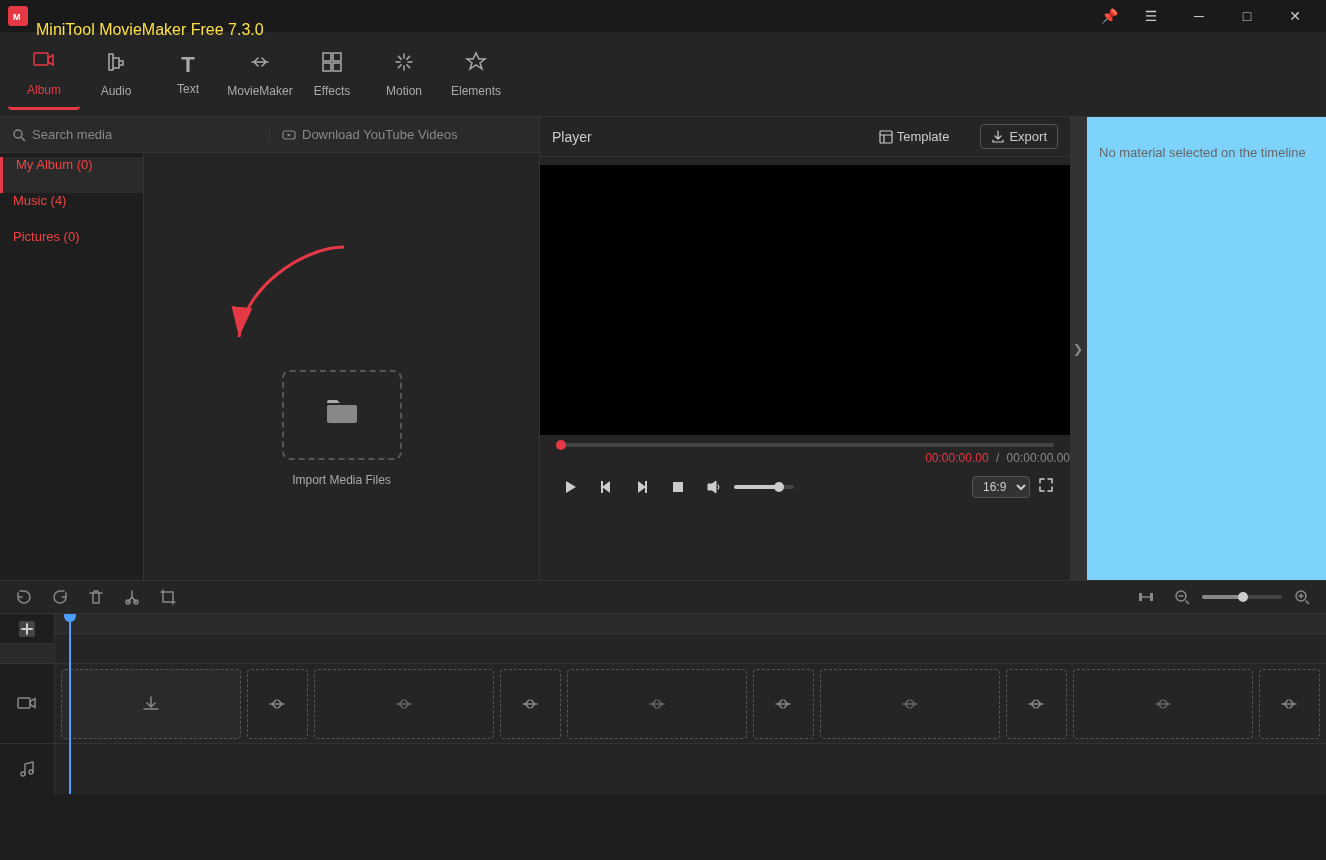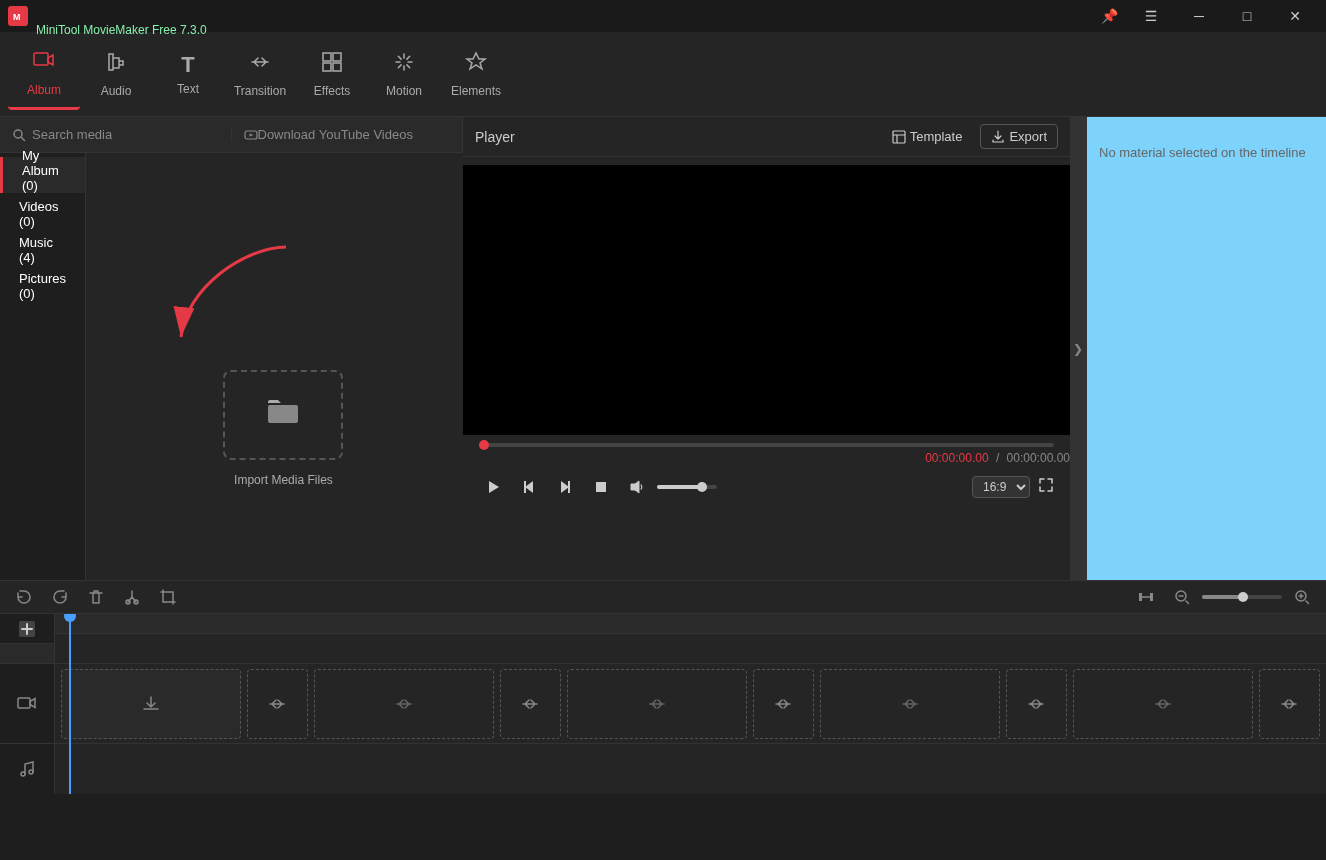--- a/index.html
+++ b/index.html
@@ -33,22 +33,22 @@
       background: #e63946;
       border-radius: 3px;
       display: flex;
       align-items: center;
       justify-content: center;
       font-size: 10px;
       color: white;
       font-weight: bold;
     }
     #title-text {
-      font-size: 12px;
-      color: #86efac;
+      font-size: 16px;
+      color: #fde047;
       margin-top: 28px;
     }
     #title-bar-controls {
       display: flex;
       gap: 2px;
     }
     .title-btn {
       width: 46px;
       height: 32px;
       background: transparent;
@@ -108,21 +108,21 @@
     .toolbar-item.active .toolbar-label { color: #e63946; }
 
     
     #main-layout {
       display: flex;
       height: calc(860px - 32px - 85px - 200px);
     }
 
     
     #left-panel {
-      width: 463px;
+      width: 540px;
       background: #252525;
       display: flex;
       flex-direction: column;
       border-right: 1px solid #333;
     }
     #left-panel-header {
       height: 36px;
       background: #2a2a2a;
       display: flex;
       align-items: center;
@@ -136,43 +136,44 @@
       padding: 0 12px;
       cursor: pointer;
       color: #888;
       font-size: 13px;
       border-right: 1px solid #333;
     }
     #download-youtube {
       flex: 1;
       display: flex;
       align-items: center;
+      gap: 6px;
       padding: 0 12px;
       cursor: pointer;
       color: #888;
       font-size: 13px;
     }
 
     #left-panel-body {
       display: flex;
       flex: 1;
     }
     #sidebar {
       width: 145px;
       background: #1e1e1e;
       border-right: 1px solid #333;
       padding-top: 4px;
     }
     .sidebar-item {
       height: 36px;
       display: flex;
-      align-items: flex-end;
-      padding: 0 19px;
+      align-items: flex-start;
+      padding: 0 13px;
       font-size: 13px;
-      color: #ffffff;
+      color: #ef4444;
       cursor: pointer;
       position: relative;
     }
     .sidebar-item.active {
       background: #2a2a2a;
     }
     .sidebar-item.active::left {
       content: '';
       position: absolute;
       left: 0;
@@ -239,21 +240,21 @@
       justify-content: space-between;
       padding: 0 12px;
       border-bottom: 1px solid #333;
     }
     #player-title {
       font-size: 14px;
       color: #ccc;
     }
     #player-header-buttons {
       display: flex;
-      gap: 8px;
+      gap: 21px;
     }
     .player-header-btn {
       display: flex;
       align-items: center;
       gap: 4px;
       padding: 4px 10px;
       background: transparent;
       border: none;
       color: #ccc;
       cursor: pointer;
@@ -607,21 +608,21 @@
   <div class="toolbar-item">
     <span class="toolbar-icon" style="color:#aaa;font-size:22px;font-weight:bold;">T</span>
     <span class="toolbar-label">Text</span>
   </div>
   <div class="toolbar-item">
     <span class="toolbar-icon">
       <svg width="24" height="24" viewBox="0 0 24 24" fill="none">
         <path d="M4 12h16M14 8l4 4-4 4M10 8l-4 4 4 4" stroke="#aaa" stroke-width="1.5" stroke-linecap="round" stroke-linejoin="round"></path>
       </svg>
     </span>
-    <span class="toolbar-label">Transition</span>
+    <span class="toolbar-label">MovieMaker</span>
   </div>
   <div class="toolbar-item">
     <span class="toolbar-icon">
       <svg width="24" height="24" viewBox="0 0 24 24" fill="none">
         <rect x="3" y="3" width="8" height="8" stroke="#aaa" stroke-width="1.5" fill="none"></rect>
         <rect x="13" y="3" width="8" height="8" stroke="#aaa" stroke-width="1.5" fill="none"></rect>
         <rect x="3" y="13" width="8" height="8" stroke="#aaa" stroke-width="1.5" fill="none"></rect>
         <rect x="13" y="13" width="8" height="8" stroke="#aaa" stroke-width="1.5" fill="none"></rect>
       </svg>
     </span>
@@ -664,23 +665,20 @@
         </svg>
         <span>Download YouTube Videos</span>
       </div>
     </div>
 
     <div id="left-panel-body">
 
       <div id="sidebar">
         <div class="sidebar-item active" style="border-left: 3px solid #e63946;">
           <span>My Album (0)</span>
-        </div>
-        <div class="sidebar-item">
-          <span>Videos (0)</span>
         </div>
         <div class="sidebar-item">
           <span>Music (4)</span>
         </div>
         <div class="sidebar-item">
           <span>Pictures (0)</span>
         </div>
       </div>
 
       <div id="media-area">

